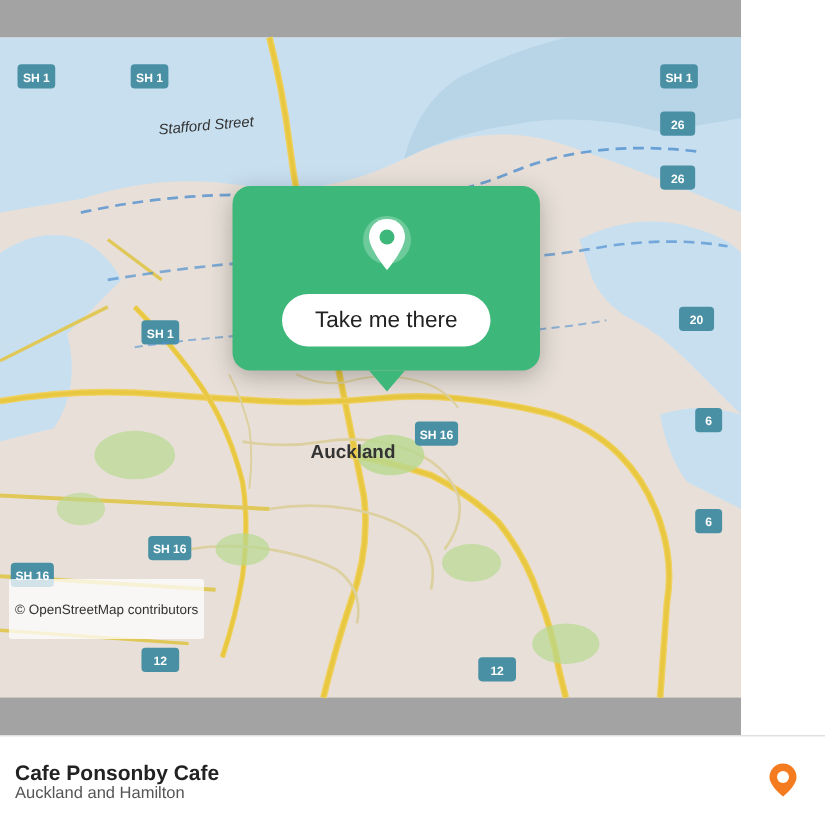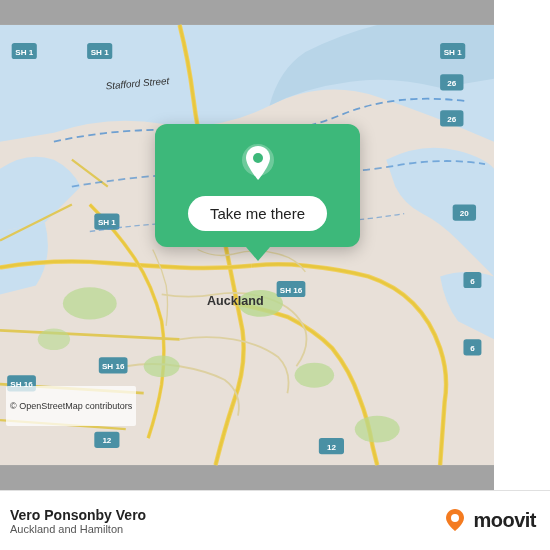--- a/index.html
+++ b/index.html
@@ -243,23 +243,22 @@
     </svg>
     <button id="take-me-there-btn">Take me there</button>
   </div>
 
   
   <div id="osm-attribution">© OpenStreetMap contributors</div>
 </div>
 
 <div id="bottom-bar">
   <div id="place-info">
-    <span id="place-name">Vero Ponsonby Vero</span>
+    <span id="place-name">Cafe Ponsonby Cafe</span>
     <span id="place-location">Auckland and Hamilton</span>
   </div>
   <div id="moovit-logo">
     <svg id="moovit-pin" viewBox="0 0 28 28" xmlns="http://www.w3.org/2000/svg">
       <path d="M14 2 C9 2 5 6 5 11 C5 17 14 24 14 24 C14 24 23 17 23 11 C23 6 19 2 14 2 Z" fill="#f47b20"></path>
       <circle cx="14" cy="11" r="4" fill="white"></circle>
     </svg>
-    <span id="moovit-text">moovit</span>
   </div>
 </div>
 
 </body></html>

